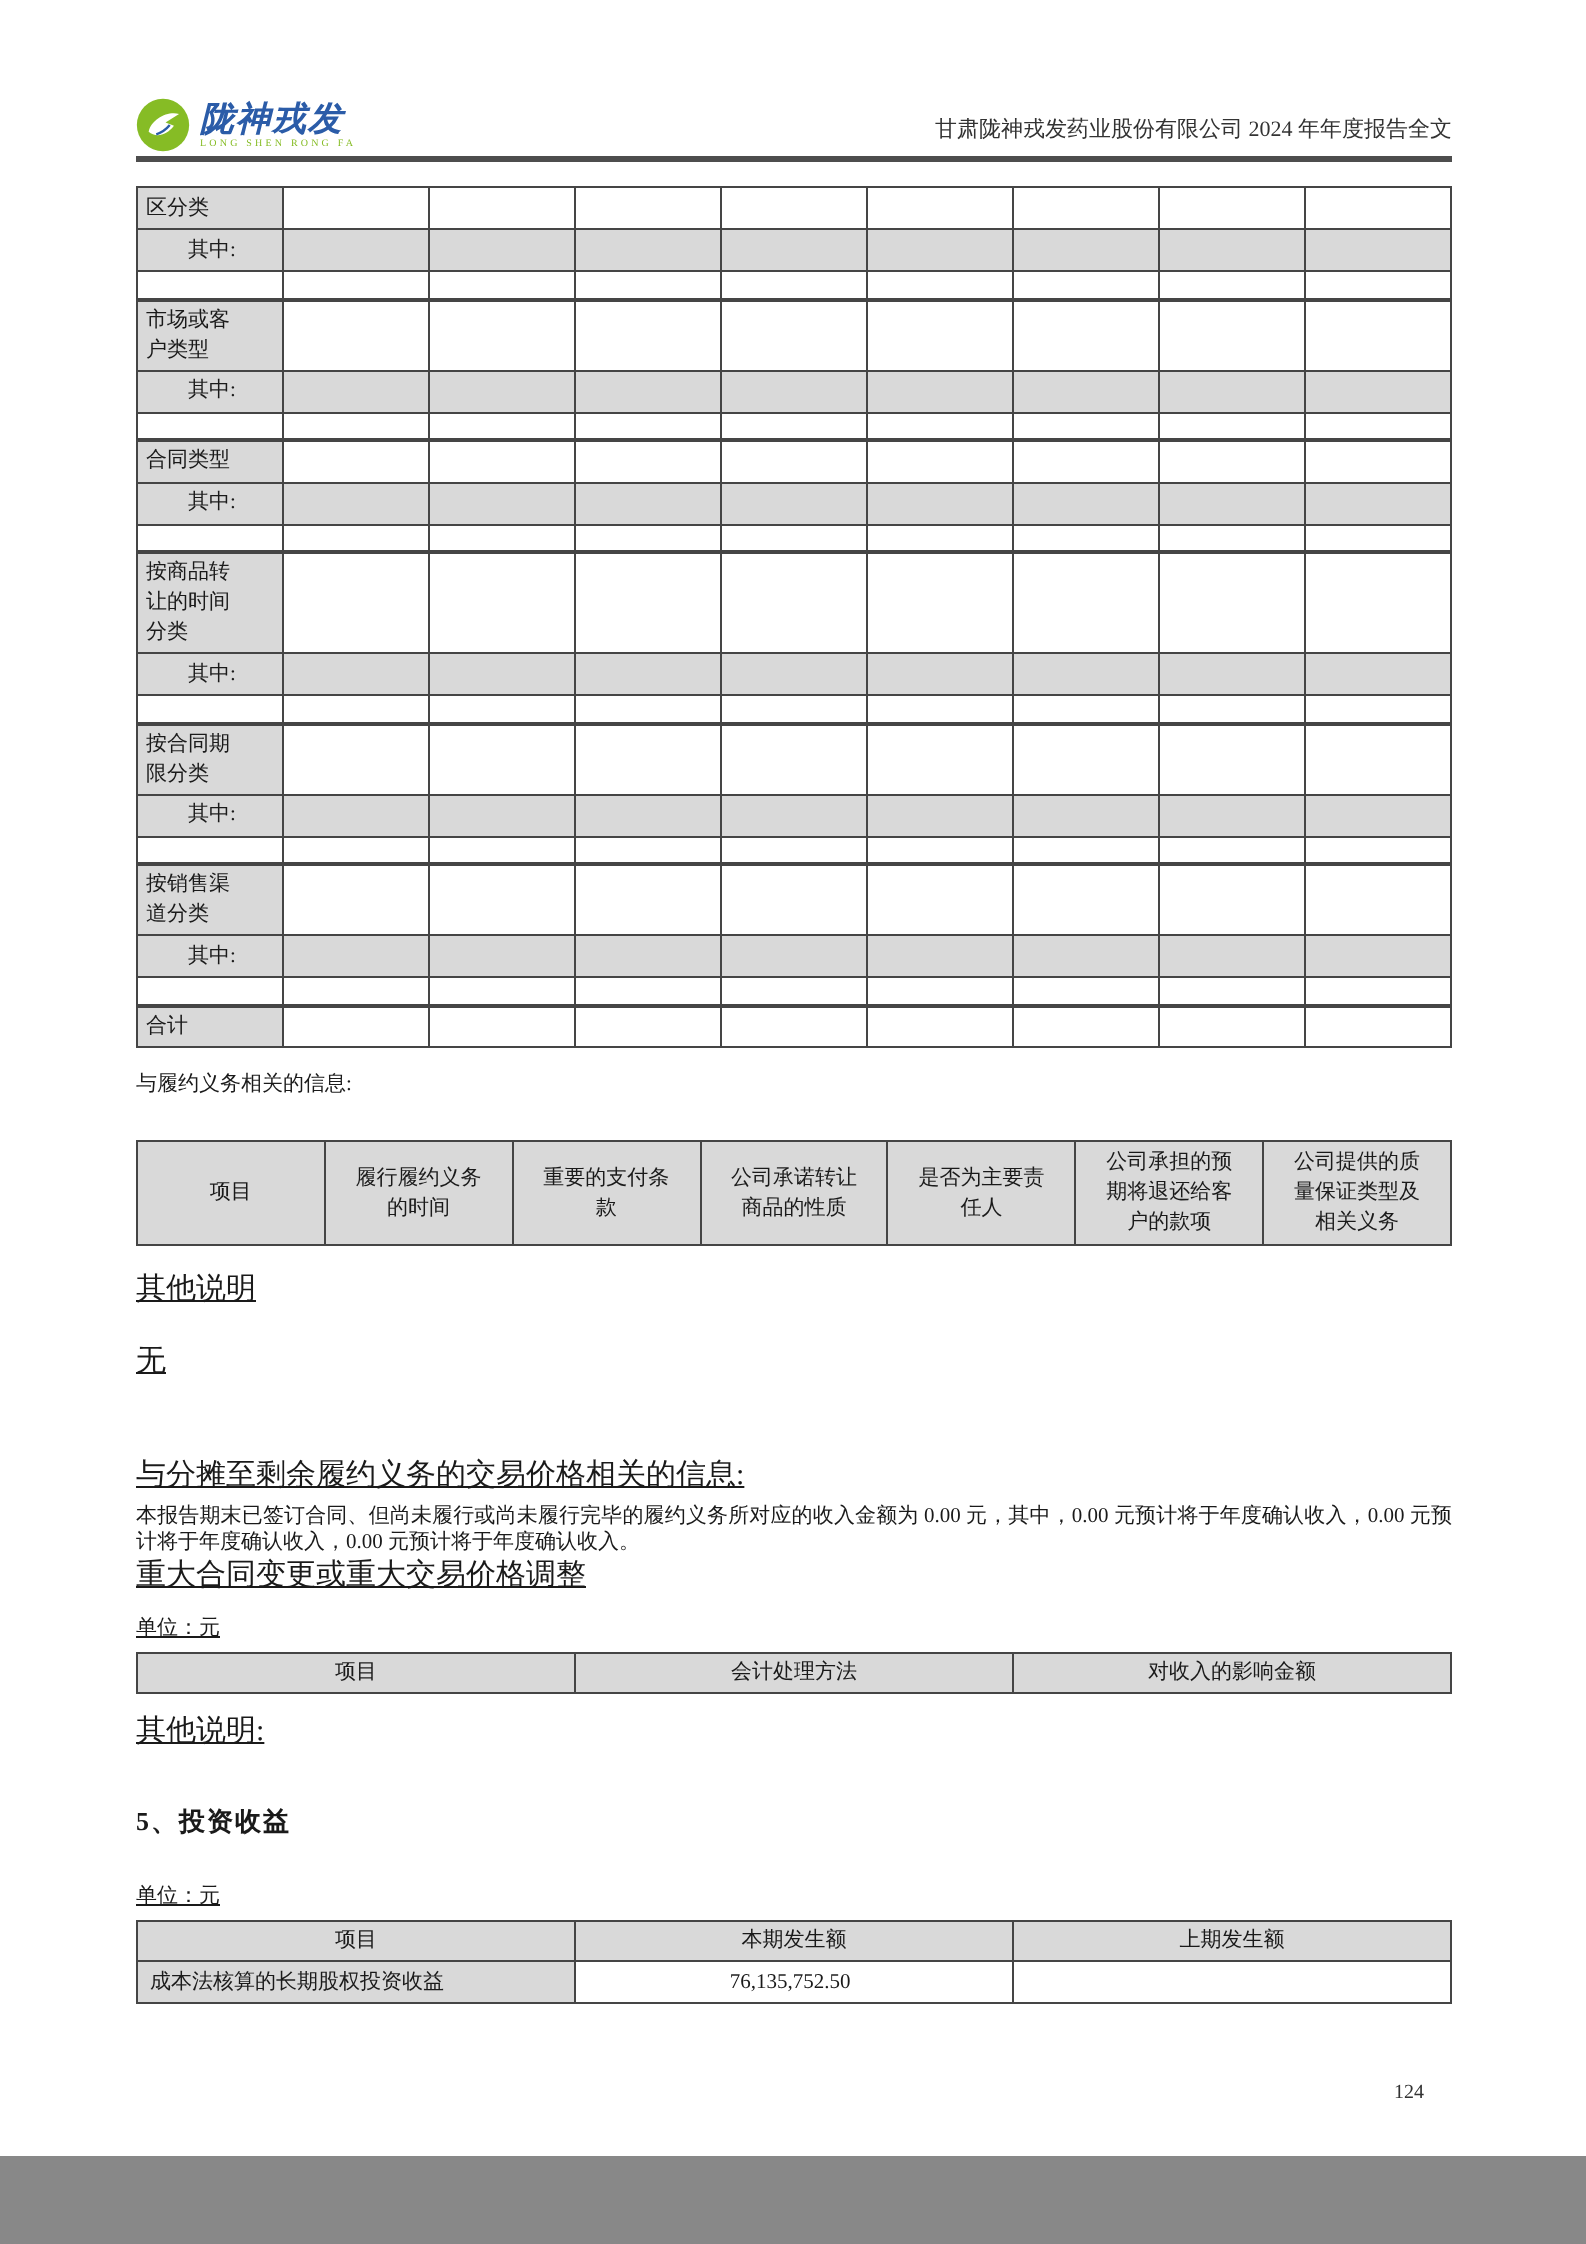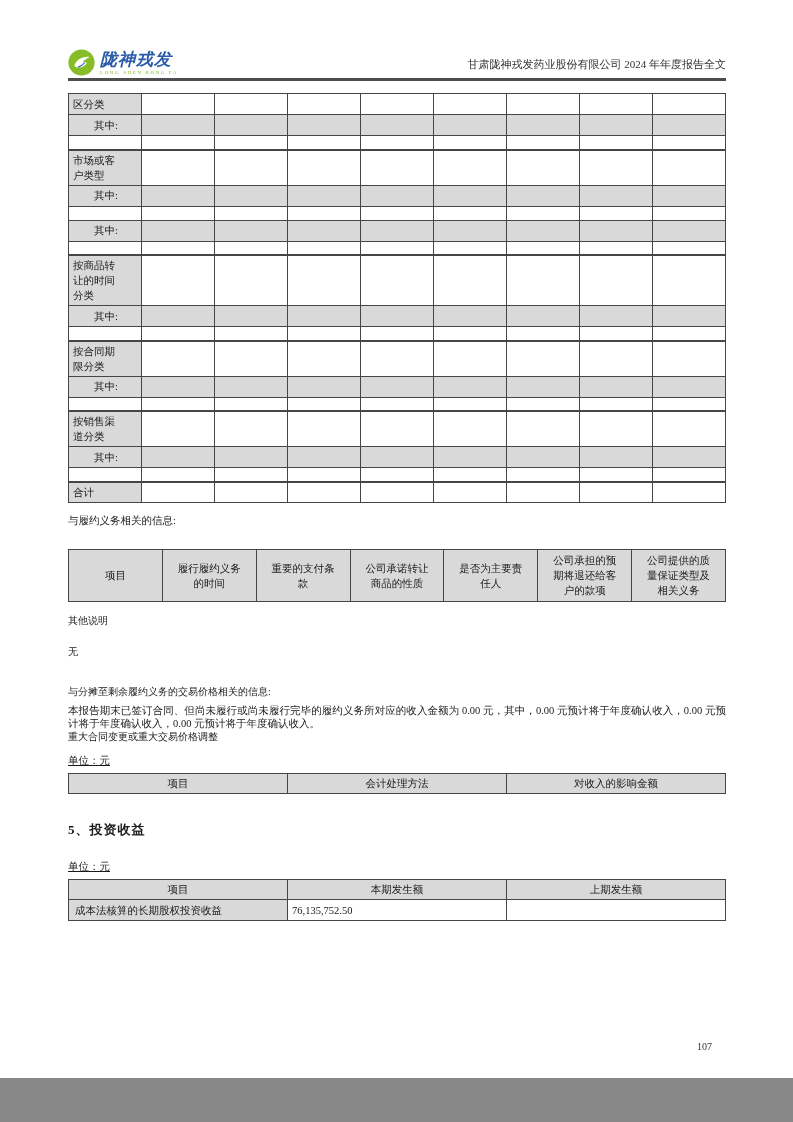--- a/index.html
+++ b/index.html
@@ -37,35 +37,35 @@
   .t1 tr.sub td.lbl { padding-left:14px; }
   .t1 tr.gstart td { border-top:2.5px solid #454545; }
   .t1 tr.cat td, .t1 tr.sub td, .t1 tr.total td { height:21px; }
   .t1 tr.empty td { height:14px; }
 
   
   .note-line { font-size:10.5px; margin-top:11px; }
   .t2 { margin-top:21px; }
   .t2 td { background:#d9d9d9; text-align:center; padding:3px 13px; height:50px; }
 
-  .plain { font-size:10px; }
+  .plain { font-size:15px;text-decoration:underline; }
   .mt12 { margin-top:12px; }
   .mt18 { margin-top:17px; }
-  .mt26 { margin-top:26px; }
+  .mt26 { margin-top:38px; }
   .para { font-size:10.5px; line-height:13px; margin-top:5px; text-align:justify; }
   .unit { font-size:10.5px; text-align:left; padding-right:24px; margin-top:10px;text-decoration:underline; }
 
   
   .t3 { margin-top:5px; }
   .t3 th { background:#d9d9d9; text-align:center; height:20px; }
 
   .t5 { margin-top:5px; }
   .t5 th { background:#d9d9d9; text-align:center; height:19px; }
   .t5 td.item { background:#d9d9d9; text-align:left; padding-left:6px; height:21px; }
-  .t5 td.num { text-align:left; padding-right:8px;font-family:Liberation Serif, serif; }
+  .t5 td.num { text-align:center; padding-right:8px;font-family:Liberation Serif, serif; }
 
   .sec-heading { font-size:13px; font-weight:bold; margin-top:27px; letter-spacing:1px; }
 
   .page-num { position:absolute; left:697px; top:1041px; font-size:10px; color:#333; }
 </style>
 </head>
 <body>
 
 <div class="page">
   <div class="content">
@@ -166,20 +166,33 @@
             <td class="lbl"></td>
             <td></td>
             <td></td>
             <td></td>
             <td></td>
             <td></td>
             <td></td>
             <td></td>
             <td></td>
           </tr>
+          <tr class="cat gstart">
+            <td class="lbl">
+              <span>合同类型</span>
+            </td>
+            <td></td>
+            <td></td>
+            <td></td>
+            <td></td>
+            <td></td>
+            <td></td>
+            <td></td>
+            <td></td>
+          </tr>
           <tr class="sub">
             <td class="lbl">
               <span>其中:</span>
             </td>
             <td></td>
             <td></td>
             <td></td>
             <td></td>
             <td></td>
             <td></td>
@@ -348,33 +361,34 @@
     <div class="unit">单位：元</div>
     <table class="t3">
       <tbody>
           <tr id="t3-row">
             <th>项目</th>
             <th>会计处理方法</th>
             <th>对收入的影响金额</th>
           </tr>
         </tbody>
     </table>
+    <div class="plain" style="margin-top:9px">其他说明:</div>
 
     <div class="sec-heading">5、投资收益</div>
     <div class="unit" style="margin-top:21px">单位：元</div>
     <table class="t5">
       <tbody id="t5-body">
           <tr id="t5-head">
             <th>项目</th>
             <th>本期发生额</th>
             <th>上期发生额</th>
           </tr>
           <tr>
             <td class="item">成本法核算的长期股权投资收益</td>
             <td class="num">76,135,752.50</td>
             <td></td>
           </tr>
         </tbody>
     </table>
 
   </div>
-  <div class="page-num">107</div>
+  <div class="page-num">124</div>
 </div>
 
 </body></html>

